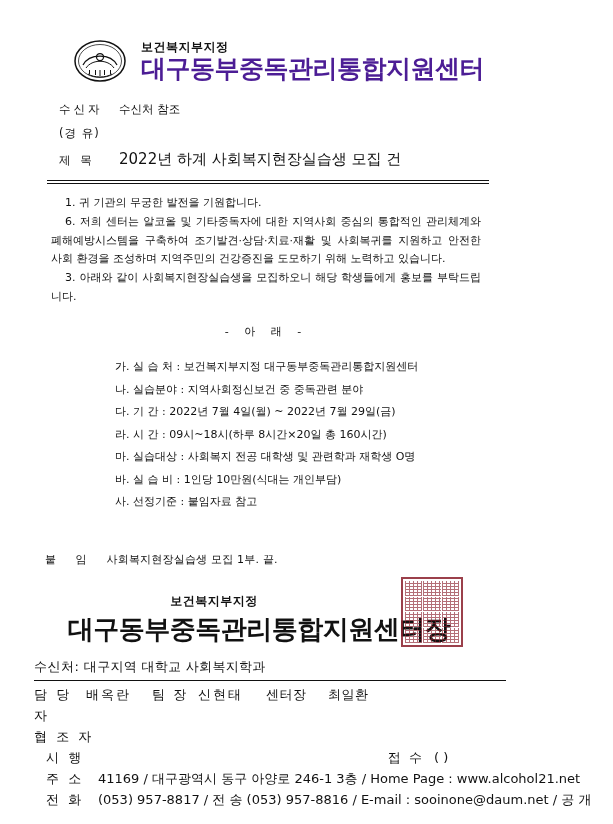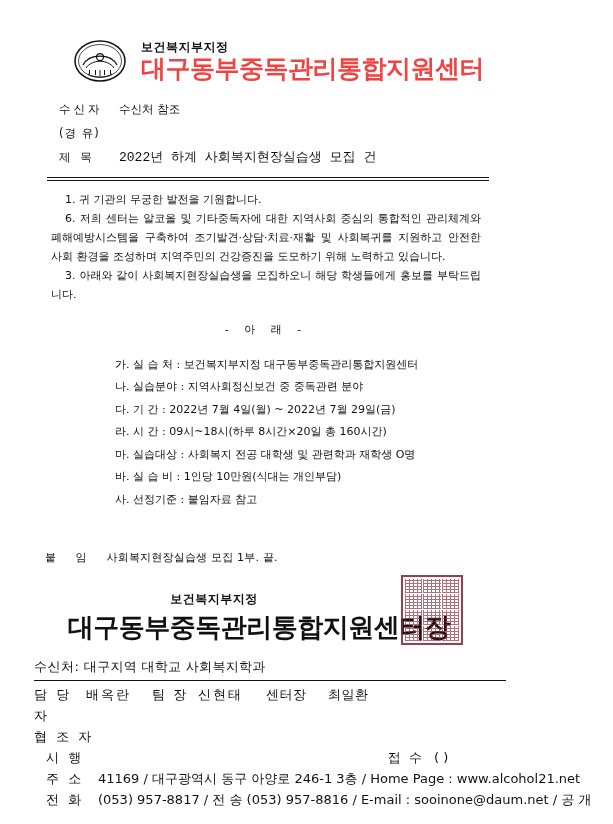--- a/index.html
+++ b/index.html
@@ -46,21 +46,21 @@
     letter-spacing: 0.5px;
     line-height: 1.2;
     margin-bottom: 1px;
     color: #111;
   }
   .lh-big {
     font-size: 25px;
     font-weight: bold;
     letter-spacing: -0.5px;
     line-height: 1.05;
-    color: #ef4444;
+    color: #4c1d95;
   }
 
   
   .recipient {
     padding: 10px 40px 0 48px;
     font-size: 11.5px;
     line-height: 1.15;
   }
   .rrow {
     display: flex;
@@ -72,22 +72,21 @@
     letter-spacing: 3px;
     flex: 0 0 auto;
   }
   .rlabel.paren {
     letter-spacing: 1px;
   }
   .rvalue {
     flex: 1 1 auto;
   }
   .rvalue.small {
-    font-size: 13px;
-    font-family: Liberation Mono, monospace;
+    font-size: 15px;
   }
 
   
   .dbl-rule {
     margin: 2px 36px 0 36px;
     border-top: 1px solid #111;
     border-bottom: 1px solid #111;
     height: 2px;
   }
 

